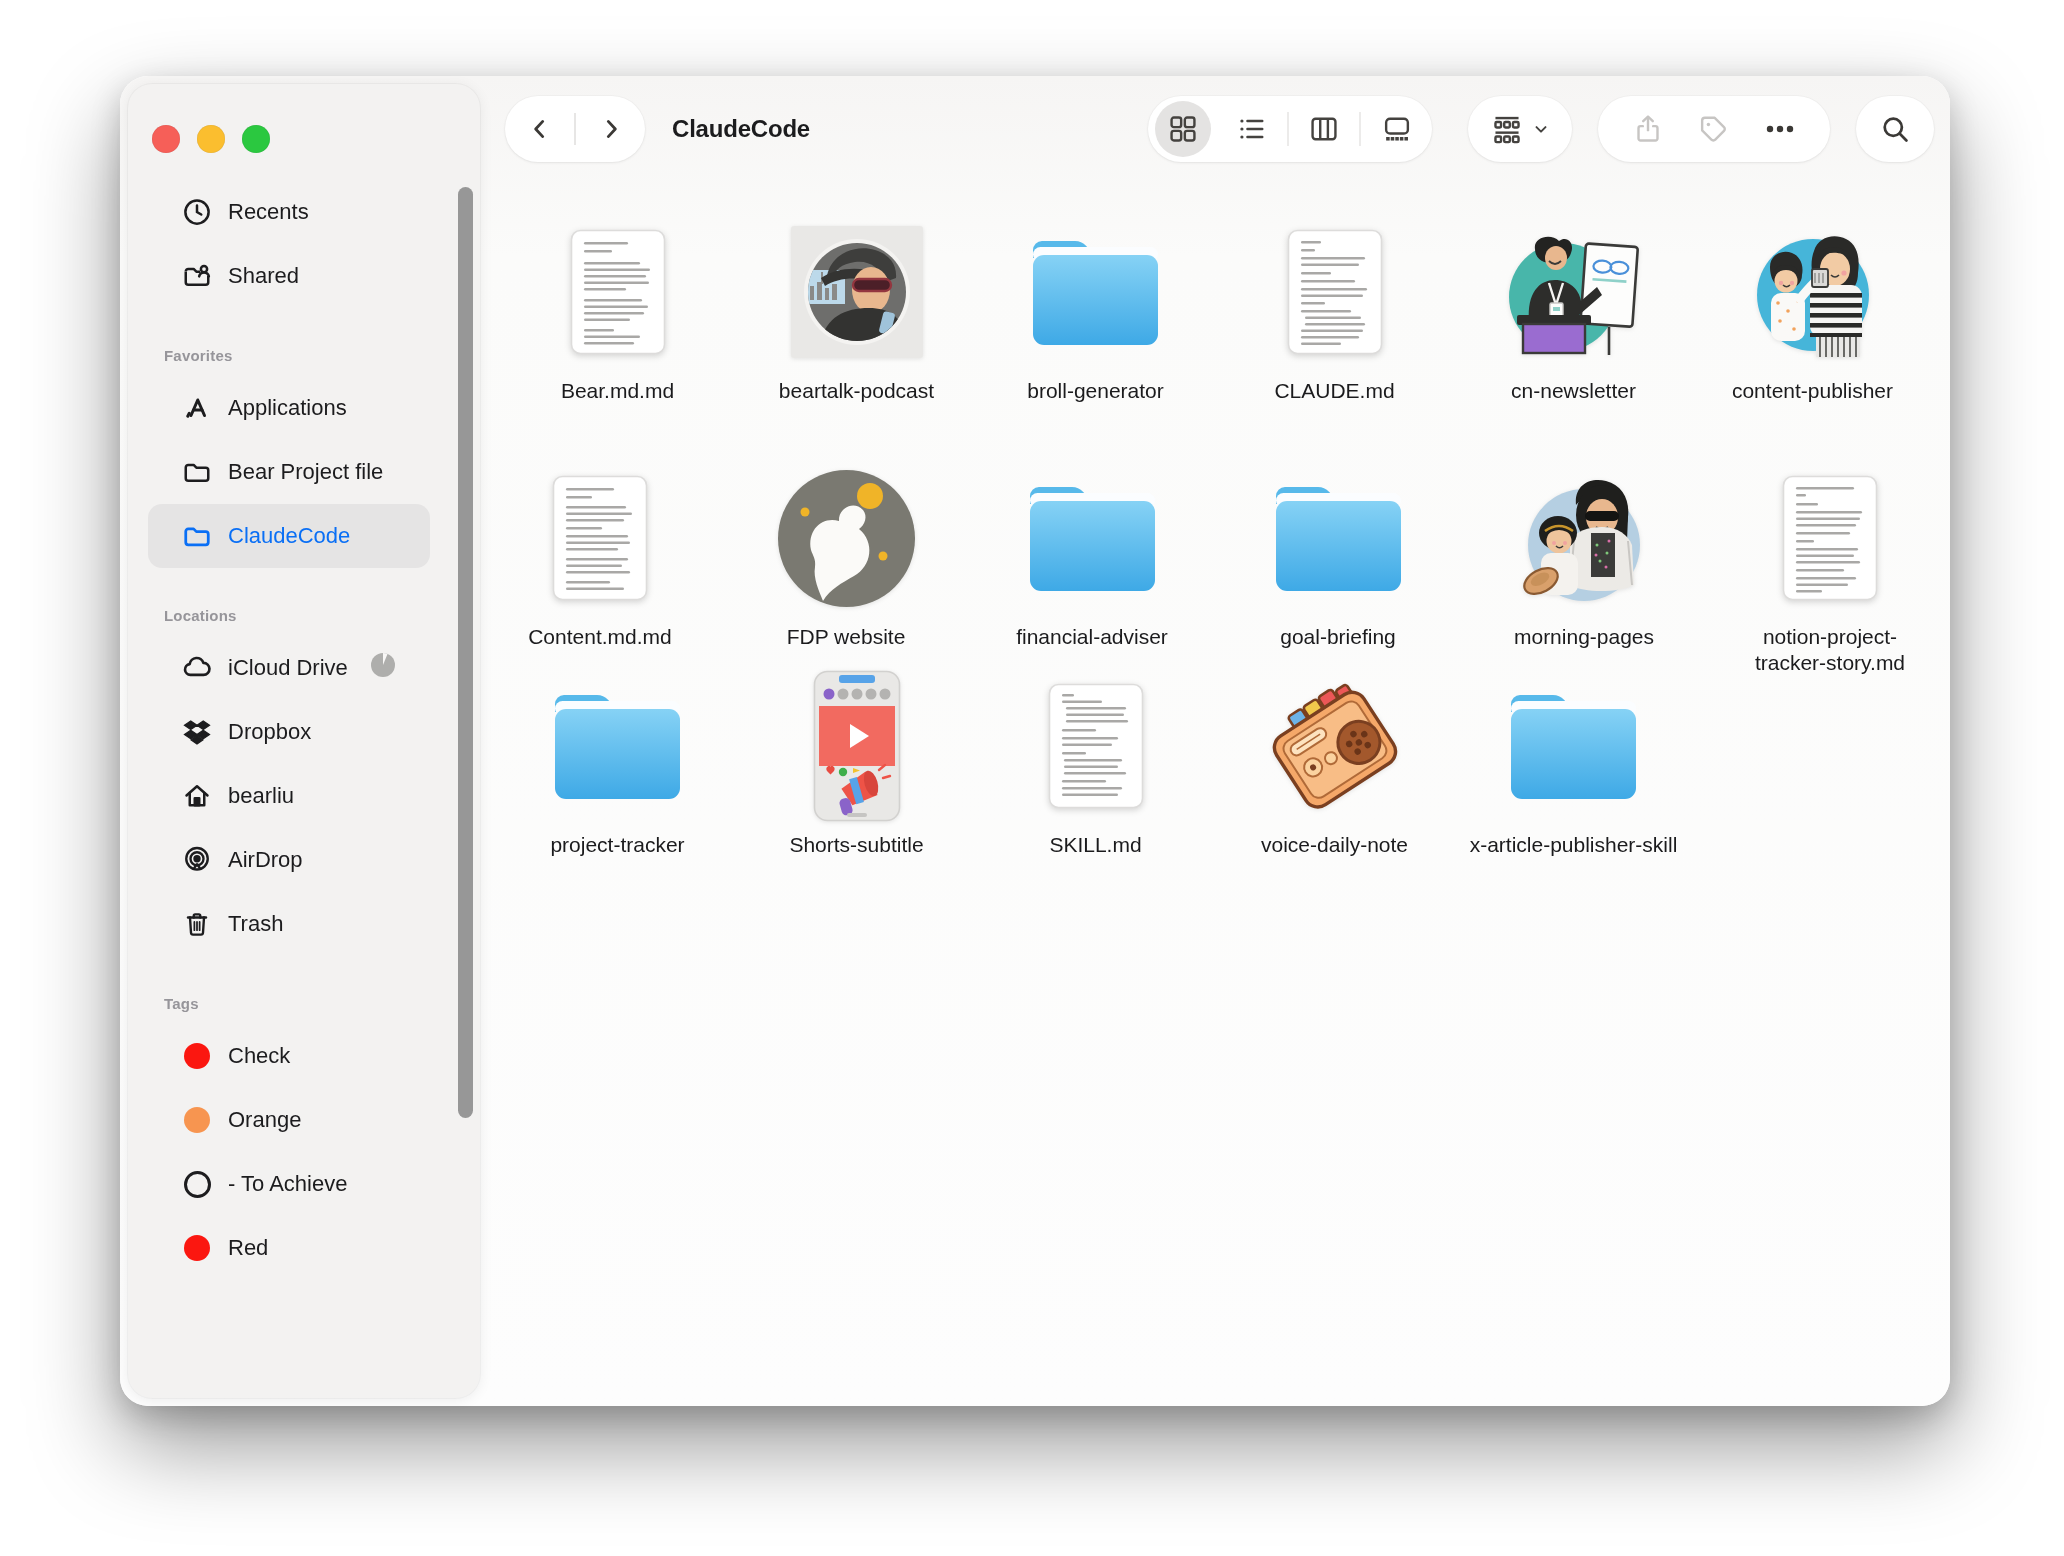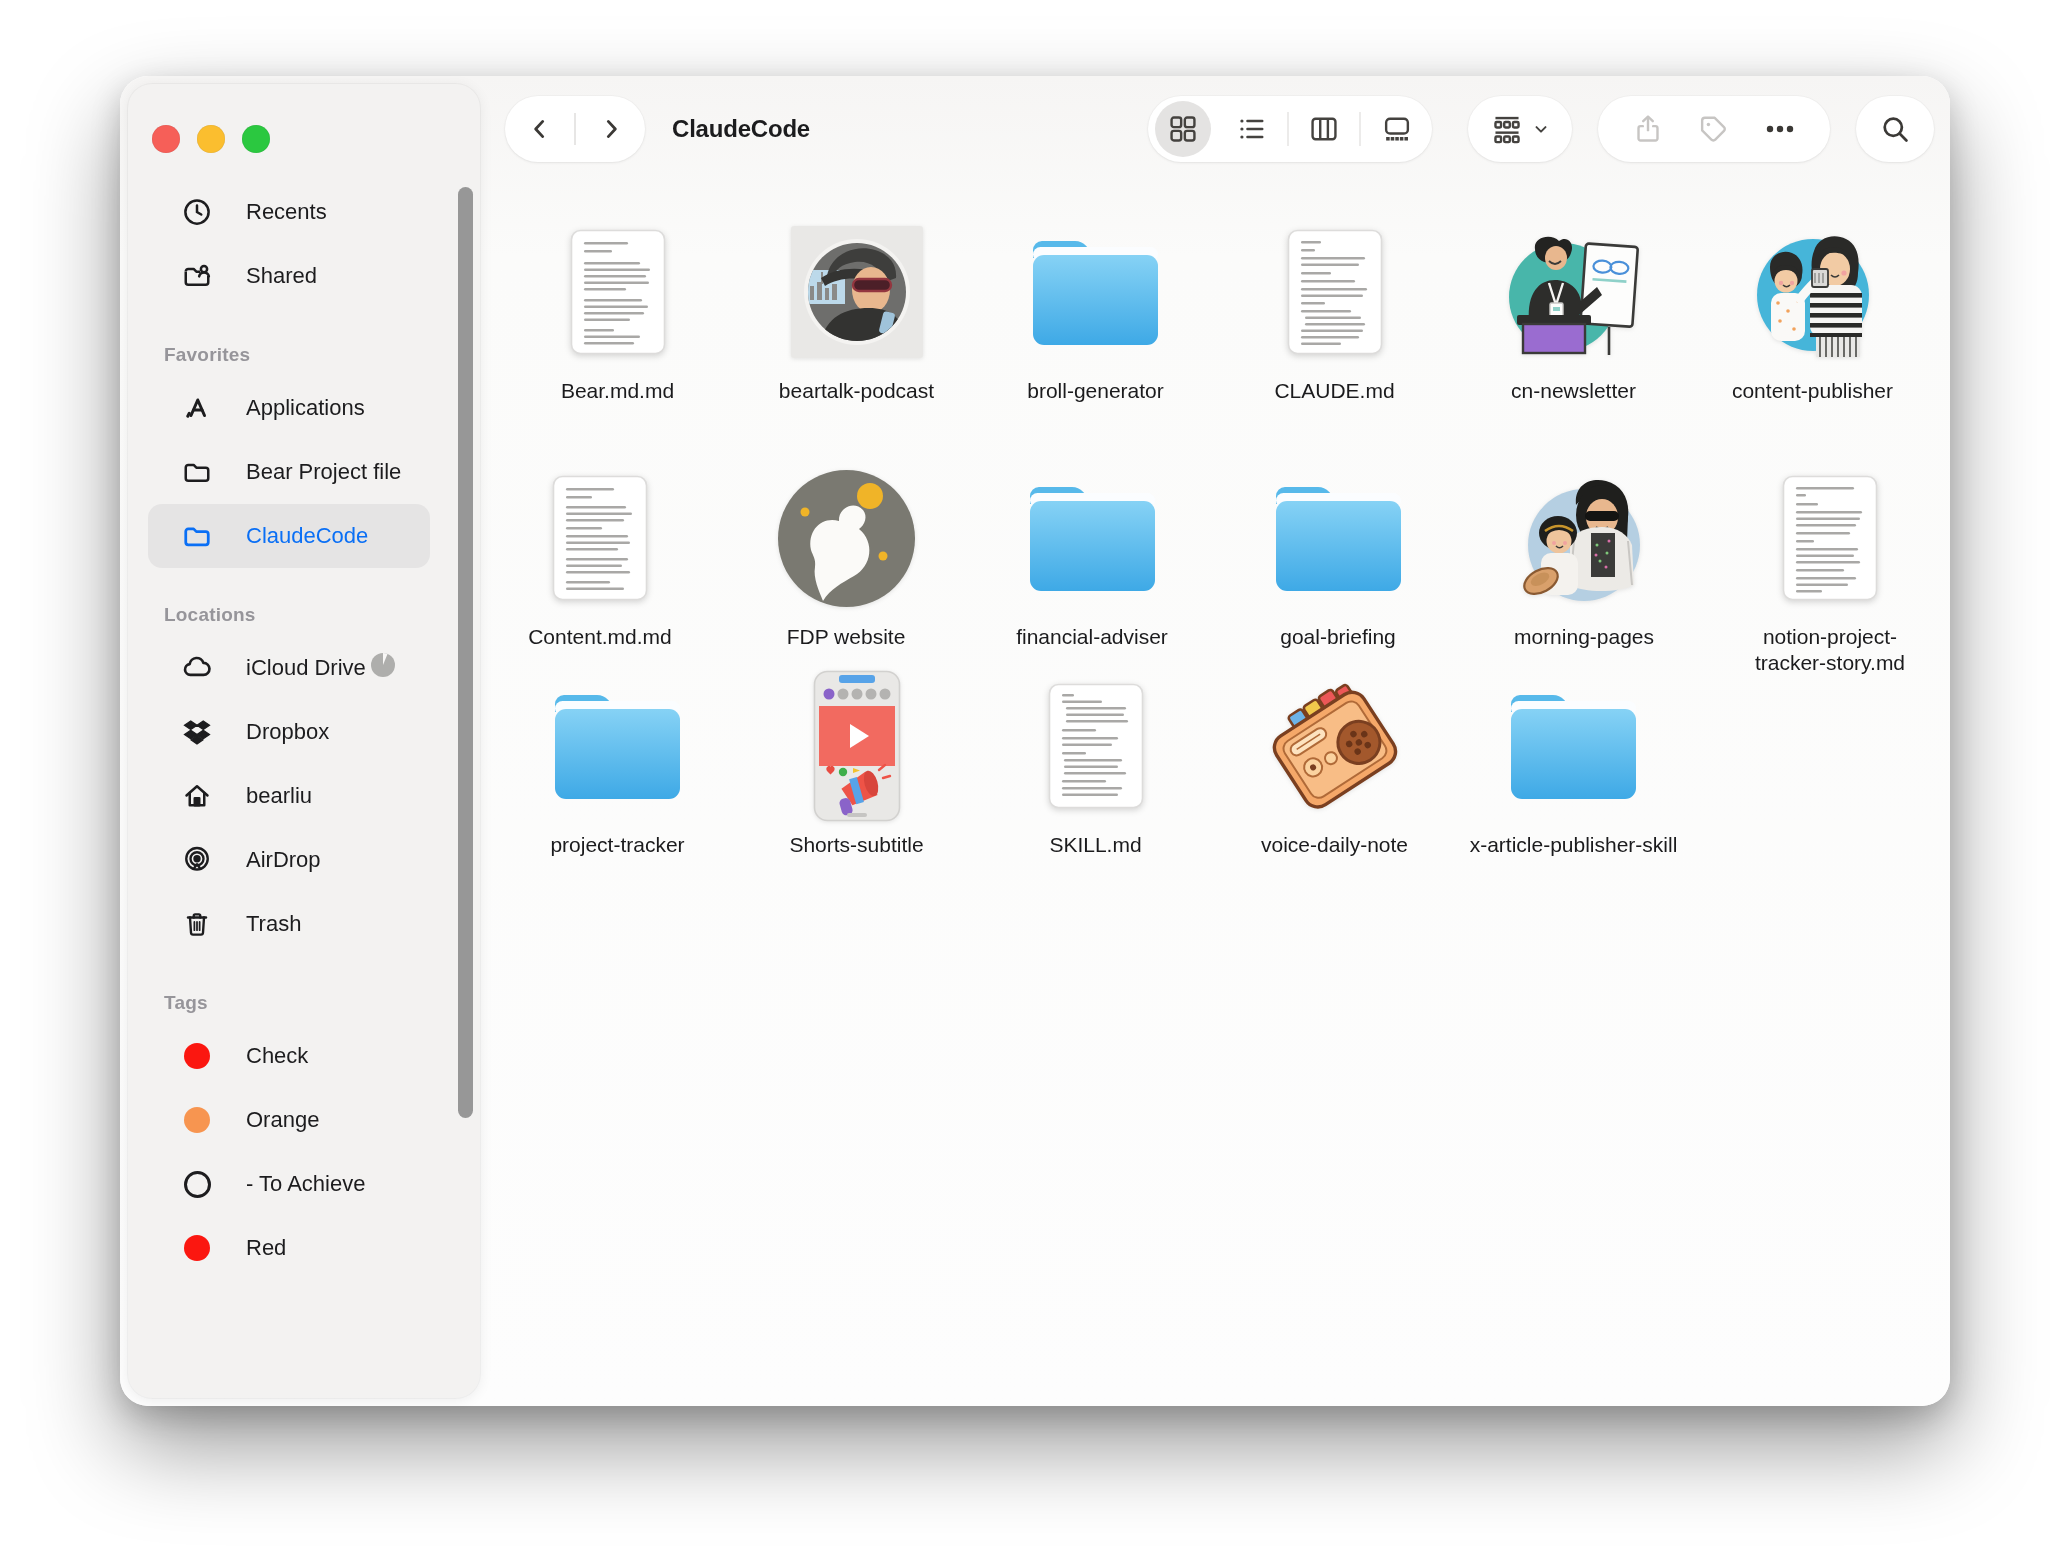--- a/index.html
+++ b/index.html
@@ -23,29 +23,29 @@
     box-shadow:0 2px 14px rgba(0,0,0,.07),0 0 0 1px rgba(0,0,0,.03);
     overflow:hidden;
   }
   .lights{position:absolute;left:24px;top:41px;display:flex;gap:17px;}
   .light{width:28px;height:28px;border-radius:50%;box-shadow:inset 0 0 1px rgba(0,0,0,.25);}
   .light.red{background:#f65f58;} .light.yellow{background:#fbbe2f;} .light.green{background:#2bc840;}
 
   .side-list{position:absolute;left:0;right:0;top:96px;padding:0 0 0 20px;}
   .side-row{
     position:relative;display:flex;align-items:center;height:64px;width:282px;
-    padding-left:32px;box-sizing:border-box;gap:32px;border-radius:14px;
+    padding-left:32px;box-sizing:border-box;gap:14px;border-radius:14px;
     font-size:22px;color:#1c1c1e;white-space:nowrap;
   }
   .side-row .sicon{width:34px;height:34px;flex:0 0 34px;display:flex;align-items:center;justify-content:center;}
   .side-row.selected{background:#e5e4e4;color:#0a6ff5;}
   .side-row.selected svg *{stroke:#0a6ff5;}
   .side-header{
     height:42px;display:flex;align-items:center;margin-top:26px;
-    padding-left:16px;font-size:19px;font-weight:700;color:#96959a;letter-spacing:.2px;
+    padding-left:16px;font-size:15px;font-weight:700;color:#96959a;letter-spacing:.2px;
   }
   .sicon svg{display:block;}
   .sicon svg *{stroke:#1d1d1f;}
   .tagdot{width:26px;height:26px;border-radius:50%;}
   .tagdot.outline{background:transparent;border:3px solid #1d1d1f;width:21px;height:21px;}
   .pie{position:absolute;right:34px;top:50%;transform:translateY(-50%);}
   .side-scrollbar{
     position:absolute;right:7px;top:103px;width:15px;height:931px;
     background:#979797;border-radius:8px;
   }

